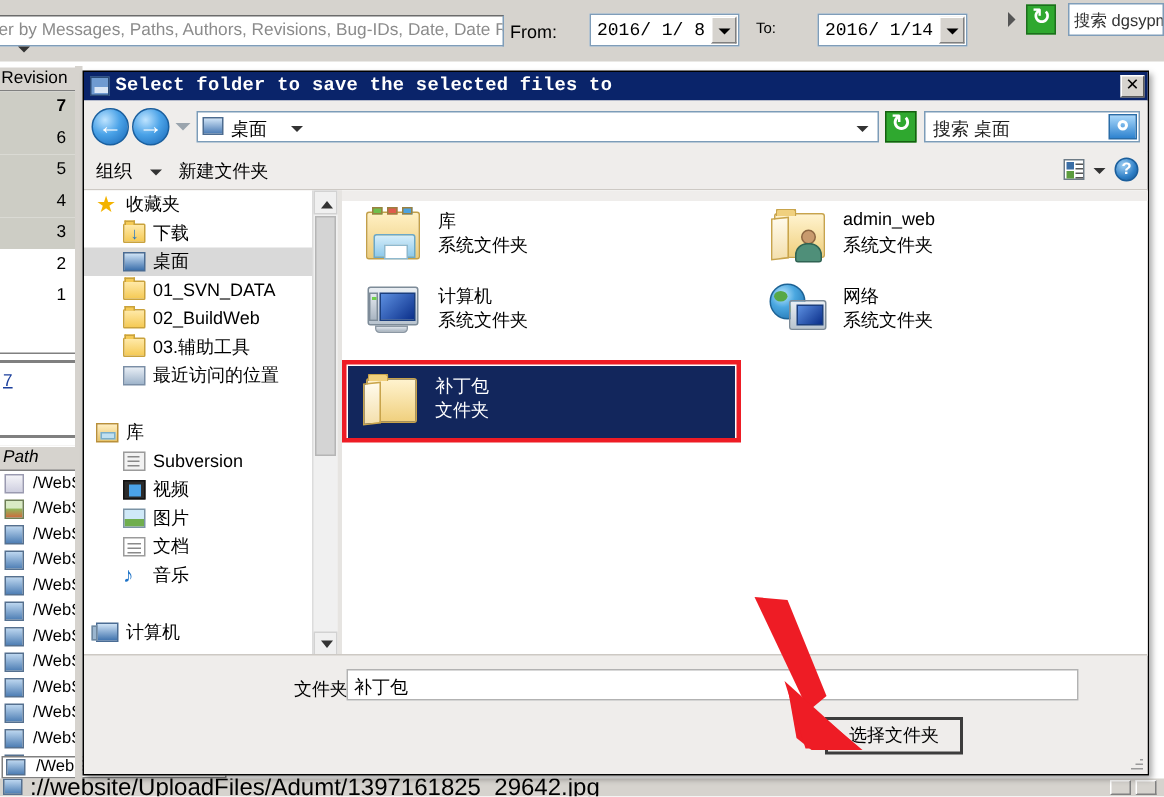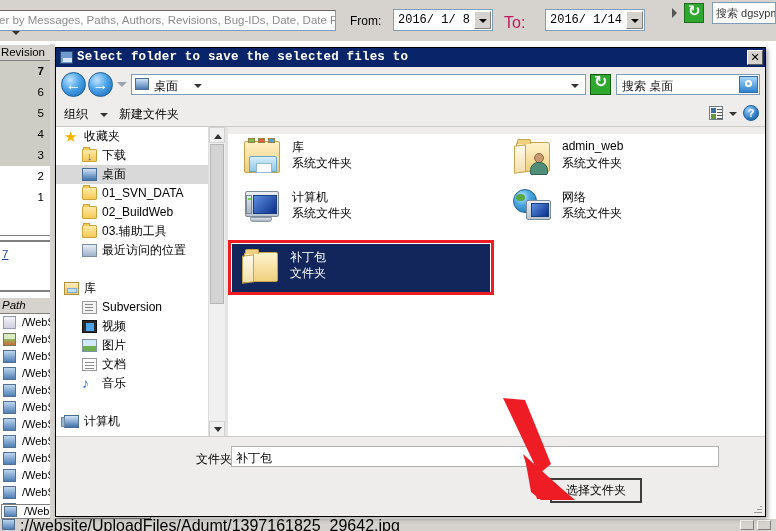--- a/index.html
+++ b/index.html
@@ -12,22 +12,22 @@
   
   #bg-app{position:absolute;left:0;top:0;width:776px;height:531px;background:#ffffff;}
 
   .bg-toolbar{position:absolute;left:0;top:0;width:776px;height:41px;background:#d6d3ce;}
   .filter-box{position:absolute;left:-6px;top:10px;width:342px;height:21px;
      background:#fff;border:1px solid #7f9db9;border-top-color:#6b6b6b;box-sizing:border-box;}
   .filter-box span{display:block;padding:3px 4px;color:#8b8b8b;font-size:11.5px;white-space:nowrap;overflow:hidden;}
   .filter-caret{position:absolute;left:12px;top:31px;width:0;height:0;
      border-left:4px solid transparent;border-right:4px solid transparent;border-top:4px solid #333;}
 
-  .lbl-from{position:absolute;left:340px;top:14px;font-size:12px;color:#000;margin-left:10px;}
-  .lbl-to{position:absolute;left:504px;top:14px;font-size:16px;color:#be185d;}
+  .lbl-from{position:absolute;left:340px;top:14px;font-size:12px;color:#000;}
+  .lbl-to{position:absolute;left:504px;top:14px;font-size:10px;color:#000000;}
   .datebox{position:absolute;top:9px;height:22px;background:#fff;border:1px solid #7f9db9;box-sizing:border-box;}
   .datebox .dtxt{position:absolute;left:4px;top:3px;font-size:12px;font-family:"Liberation Mono","DejaVu Sans Mono",monospace;white-space:pre;}
   .datebox .dbtn{position:absolute;right:1px;top:1px;width:17px;height:18px;background:#d6d3ce;
      border:1px solid #fff;border-right-color:#808080;border-bottom-color:#808080;box-sizing:border-box;}
   .datebox .dbtn i{position:absolute;left:4px;top:7px;width:0;height:0;border-left:4px solid transparent;
      border-right:4px solid transparent;border-top:4px solid #000;}
   #from-box{left:393px;width:100px;}
   #to-box{left:545px;width:100px;}
 
   .refresh-top{position:absolute;left:684px;top:3px;width:20px;height:20px;background:#2fa82f;

